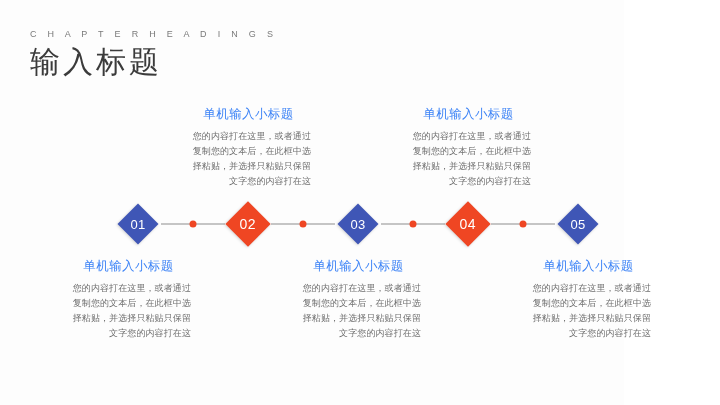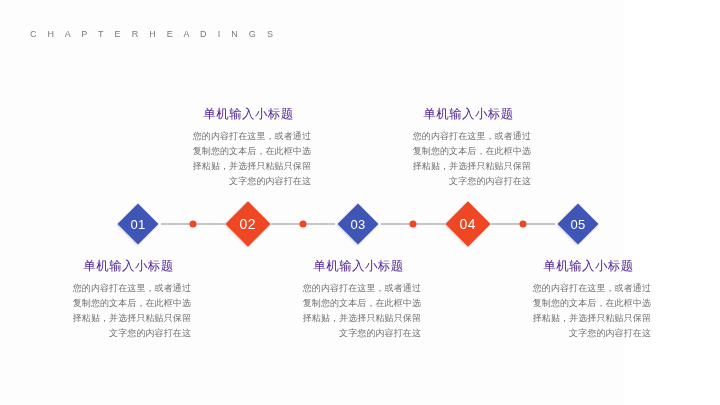--- a/index.html
+++ b/index.html
@@ -100,21 +100,21 @@
   }
 
   
   .block {
     position: absolute;
     width: 125px;
     text-align: center;
   }
   .block .bhead {
     font-size: 12.5px;
-    color: #4c1d95;
+    color: #3b82f6;
     letter-spacing: 0.4px;
     line-height: 16px;
     margin-bottom: 7px;
     white-space: nowrap;
   }
   .block .bbody {
     font-size: 9px;
     color: #6f6f6f;
     line-height: 15px;
     letter-spacing: 0.1px;
@@ -124,20 +124,21 @@
   .block.top { top: 106px; }
   .block.bottom { top: 258px; }
 </style>
 </head>
 <body>
 
 <div class="slide">
 
   <div class="header">
     <div class="eyebrow">C H A P T E R   H E A D I N G S</div>
+    <div class="main-title">输入标题</div>
   </div>
 
   <div class="timeline">
 
     <div class="connector" style="left:161px;width:64px;"></div>
     <div class="connector" style="left:271px;width:64px;"></div>
     <div class="connector" style="left:381px;width:64px;"></div>
     <div class="connector" style="left:491px;width:64px;"></div>
 
     <div class="dot" style="left:193px;"></div>

